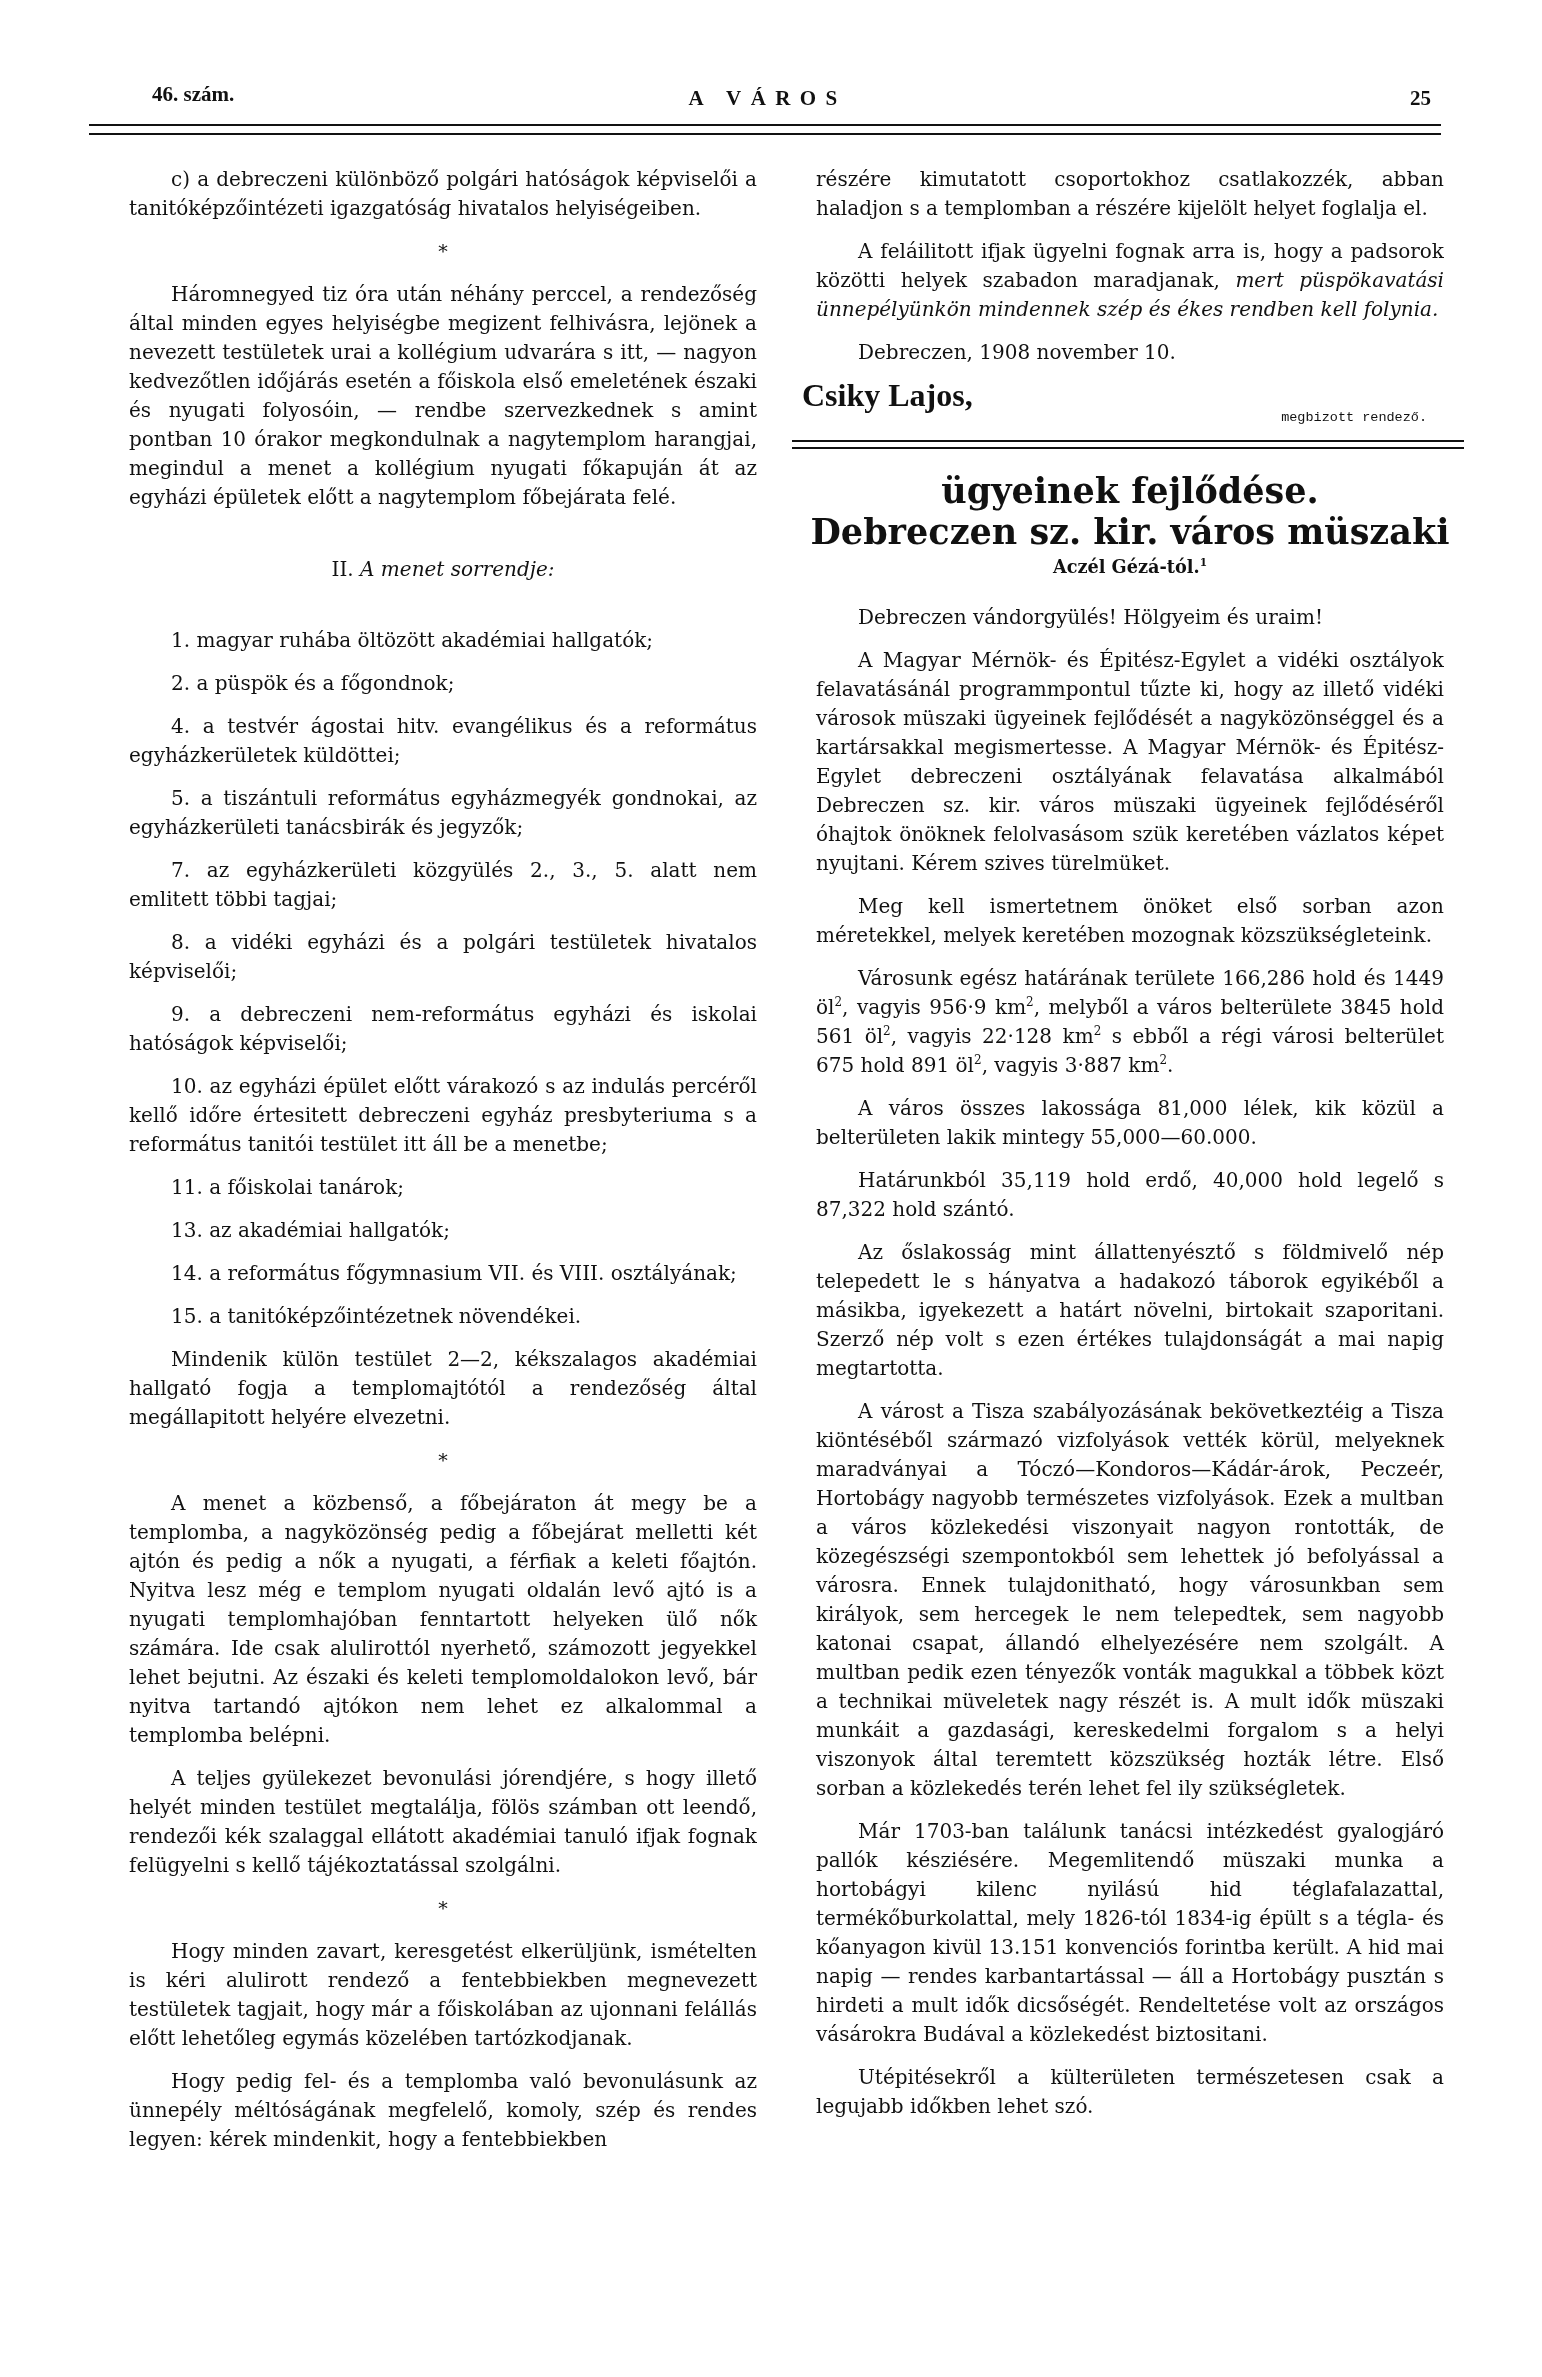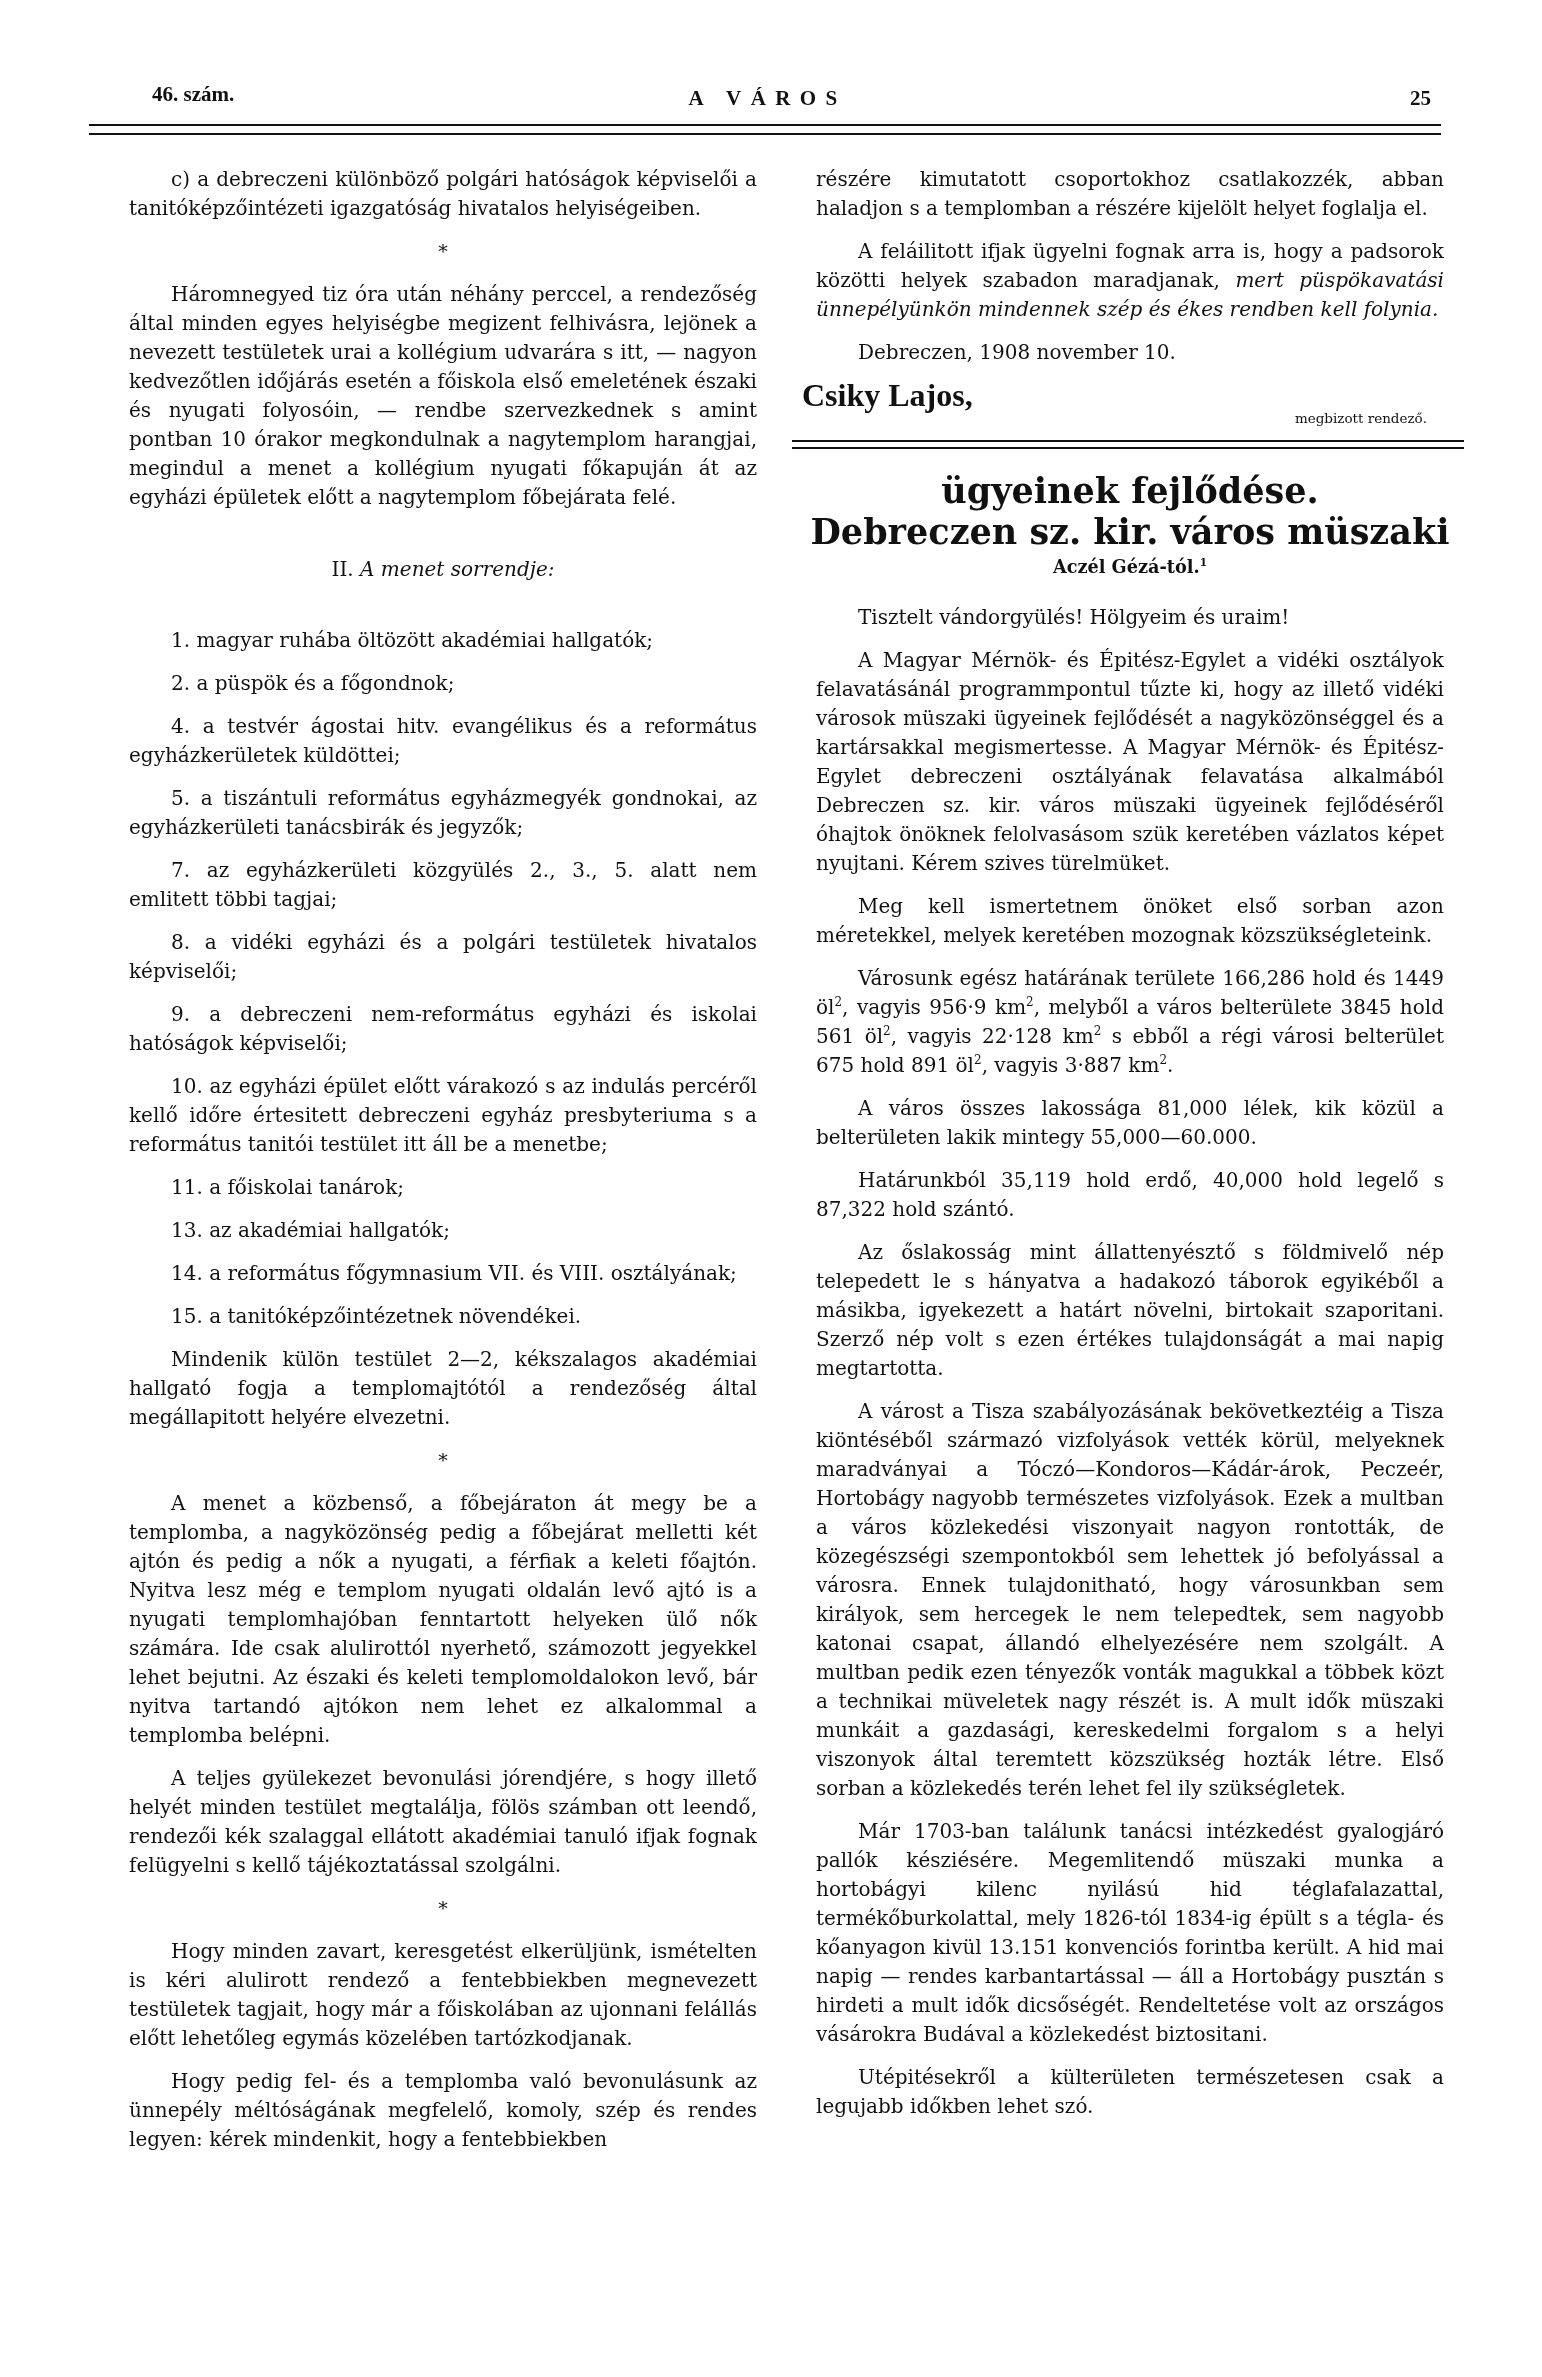--- a/index.html
+++ b/index.html
@@ -13,21 +13,21 @@
   .col { position: absolute; top: 151px; font-size: 20px; line-height: 29px; text-align: justify; }
   .col.left { left: 115px; width: 656px; }
   .col.right { left: 802px; width: 656px; }
   p { margin: 14px; text-indent: 42px; }
   p.noindent { text-indent: 0; }
   .center { text-align: center; text-indent: 0; }
   .star { text-align: center; text-indent: 0; font-size: 19px; line-height: 29px; }
   .gap { height: 14.6px; }
   .list p { text-indent: 42px; }
   .sig-name { text-align: left; font-family: "Liberation Serif", serif; font-weight: bold; font-size: 32px; line-height: 29px; text-indent: 0; padding-right: 31px; }
-  .sig-role { text-align: right; font-size: 13.5px; line-height: 16.7px; text-indent: 0; padding-right: 31px; }
+  .sig-role { text-align: right; font-size: 13.5px; line-height: 16.7px; text-indent: 0; padding-right: 31px; font-family: Liberation Mono, monospace; }
   .rule-mid { height: 5.2px; border-top: 2.1px solid #111; border-bottom: 2.1px solid #111; margin: 13.5px 0 21px -10.4px; width: 672px; }
   .article-title { text-align: center; text-indent: 0; font-family: "DejaVu Serif", serif; font-weight: bold; font-size: 35px; line-height: 41px; }
   .byline { text-align: center; text-indent: 0; font-weight: bold; font-size: 17.7px; line-height: 29px; }
   .footnote { font-size: 14.6px; line-height: 22px; font-weight: bold; margin-top: 16.7px; }
   .footnote p { text-indent: 47px; }
   sup { font-size: 60%; line-height: 0; }
   i { font-style: italic; }
 </style>
 </head>
 <body>
@@ -80,21 +80,21 @@
     <p>Debreczen, 1908 november 10.</p>
     <div class="sig-name">Csiky Lajos,</div>
     <div class="sig-role">megbizott rendező.</div>
     <div class="rule-mid"></div>
     <div class="article-title">
       <div>ügyeinek fejlődése.</div>
       <div>Debreczen sz. kir. város müszaki</div>
     </div>
     <div class="byline"><span>Aczél Gézá-tól.</span><sup>1</sup></div>
     <div class="gap" style="height:7.3px"></div>
-    <p>Tisztelt vándorgyülés! Hölgyeim és uraim!</p>
+    <p>Debreczen vándorgyülés! Hölgyeim és uraim!</p>
     <p>A Magyar Mérnök- és Épitész-Egylet a vidéki osztályok felavatásánál programmpontul tűzte ki, hogy az illető vidéki városok müszaki ügyeinek fejlődését a nagyközönséggel és a kartársakkal megismertesse. A Magyar Mérnök- és Épitész-Egylet debreczeni osztályának felavatása alkalmából Debreczen sz. kir. város müszaki ügyeinek fejlődéséről óhajtok önöknek felolvasásom szük keretében vázlatos képet nyujtani. Kérem szives türelmüket.</p>
     <p>Meg kell ismertetnem önöket első sorban azon méretekkel, melyek keretében mozognak közszükségleteink.</p>
     <p><span>Városunk egész határának területe 166,286 hold és 1449 öl</span><sup>2</sup><span>, vagyis 956·9 km</span><sup>2</sup><span>, melyből a város belterülete 3845 hold 561 öl</span><sup>2</sup><span>, vagyis 22·128 km</span><sup>2</sup><span> s ebből a régi városi belterület 675 hold 891 öl</span><sup>2</sup><span>, vagyis 3·887 km</span><sup>2</sup><span>.</span></p>
     <p>A város összes lakossága 81,000 lélek, kik közül a belterületen lakik mintegy 55,000—60.000.</p>
     <p>Határunkból 35,119 hold erdő, 40,000 hold legelő s 87,322 hold szántó.</p>
     <p>Az őslakosság mint állattenyésztő s földmivelő nép telepedett le s hányatva a hadakozó táborok egyikéből a másikba, igyekezett a határt növelni, birtokait szaporitani. Szerző nép volt s ezen értékes tulajdonságát a mai napig megtartotta.</p>
     <p>A várost a Tisza szabályozásának bekövetkeztéig a Tisza kiöntéséből származó vizfolyások vették körül, melyeknek maradványai a Tóczó—Kondoros—Kádár-árok, Peczeér, Hortobágy nagyobb természetes vizfolyások. Ezek a multban a város közlekedési viszonyait nagyon rontották, de közegészségi szempontokból sem lehettek jó befolyással a városra. Ennek tulajdonitható, hogy városunkban sem királyok, sem hercegek le nem telepedtek, sem nagyobb katonai csapat, állandó elhelyezésére nem szolgált. A multban pedik ezen tényezők vonták magukkal a többek közt a technikai müveletek nagy részét is. A mult idők müszaki munkáit a gazdasági, kereskedelmi forgalom s a helyi viszonyok által teremtett közszükség hozták létre. Első sorban a közlekedés terén lehet fel ily szükségletek.</p>
     <p>Már 1703-ban találunk tanácsi intézkedést gyalogjáró pallók késziésére. Megemlitendő müszaki munka a hortobágyi kilenc nyilású hid téglafalazattal, termékőburkolattal, mely 1826-tól 1834-ig épült s a tégla- és kőanyagon kivül 13.151 konvenciós forintba került. A hid mai napig — rendes karbantartással — áll a Hortobágy pusztán s hirdeti a mult idők dicsőségét. Rendeltetése volt az országos vásárokra Budával a közlekedést biztositani.</p>
     <p>Utépitésekről a külterületen természetesen csak a legujabb időkben lehet szó.</p>
   </div>

